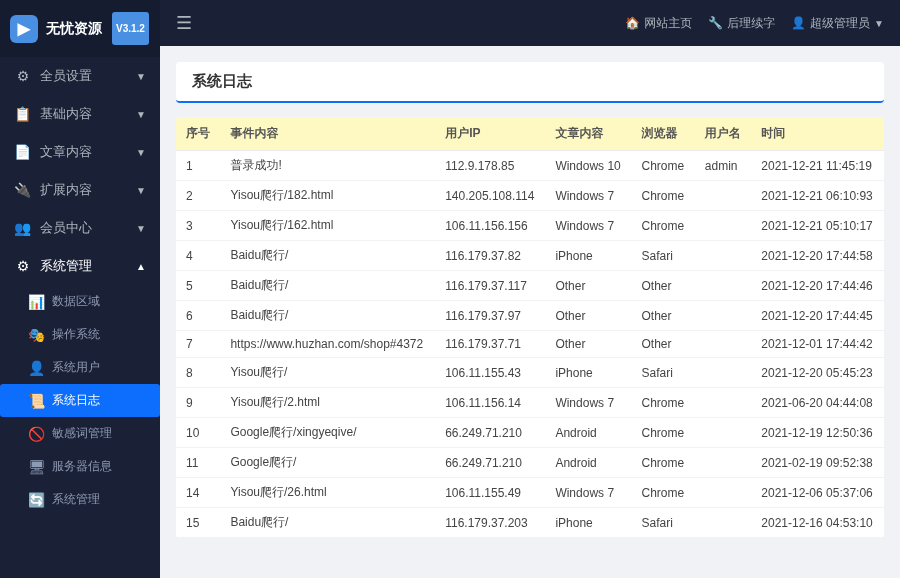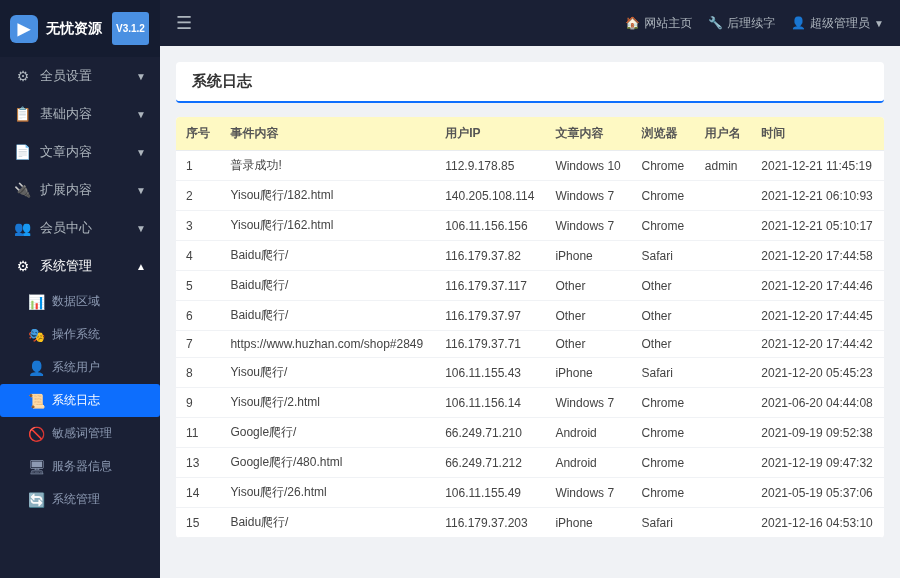--- a/index.html
+++ b/index.html
@@ -325,71 +325,71 @@
       <td>6</td>
       <td>Baidu爬行/</td>
       <td>116.179.37.97</td>
       <td>Other</td>
       <td>Other</td>
       <td></td>
       <td>2021-12-20 17:44:45</td>
     </tr>
             <tr>
       <td>7</td>
-      <td>https://www.huzhan.com/shop#2849</td>
+      <td>https://www.huzhan.com/shop#4372</td>
       <td>116.179.37.71</td>
       <td>Other</td>
       <td>Other</td>
       <td></td>
-      <td>2021-12-20 17:44:42</td>
+      <td>2021-12-01 17:44:42</td>
     </tr>
             <tr>
       <td>8</td>
       <td>Yisou爬行/</td>
       <td>106.11.155.43</td>
       <td>iPhone</td>
       <td>Safari</td>
       <td></td>
       <td>2021-12-20 05:45:23</td>
     </tr>
             <tr>
       <td>9</td>
       <td>Yisou爬行/2.html</td>
       <td>106.11.156.14</td>
       <td>Windows 7</td>
       <td>Chrome</td>
       <td></td>
       <td>2021-06-20 04:44:08</td>
     </tr>
             <tr>
+      <td>10</td>
+      <td>Google爬行/xingyeqive/</td>
+      <td>66.249.71.210</td>
+      <td>Android</td>
+      <td>Chrome</td>
+      <td></td>
+      <td>2021-12-19 12:50:36</td>
+    </tr>
+            <tr>
       <td>11</td>
       <td>Google爬行/</td>
       <td>66.249.71.210</td>
       <td>Android</td>
       <td>Chrome</td>
       <td></td>
-      <td>2021-09-19 09:52:38</td>
-    </tr>
-            <tr>
-      <td>13</td>
-      <td>Google爬行/480.html</td>
-      <td>66.249.71.212</td>
-      <td>Android</td>
-      <td>Chrome</td>
-      <td></td>
-      <td>2021-12-19 09:47:32</td>
+      <td>2021-02-19 09:52:38</td>
     </tr>
             <tr>
       <td>14</td>
       <td>Yisou爬行/26.html</td>
       <td>106.11.155.49</td>
       <td>Windows 7</td>
       <td>Chrome</td>
       <td></td>
-      <td>2021-05-19 05:37:06</td>
+      <td>2021-12-06 05:37:06</td>
     </tr>
             <tr>
       <td>15</td>
       <td>Baidu爬行/</td>
       <td>116.179.37.203</td>
       <td>iPhone</td>
       <td>Safari</td>
       <td></td>
       <td>2021-12-16 04:53:10</td>
     </tr>

